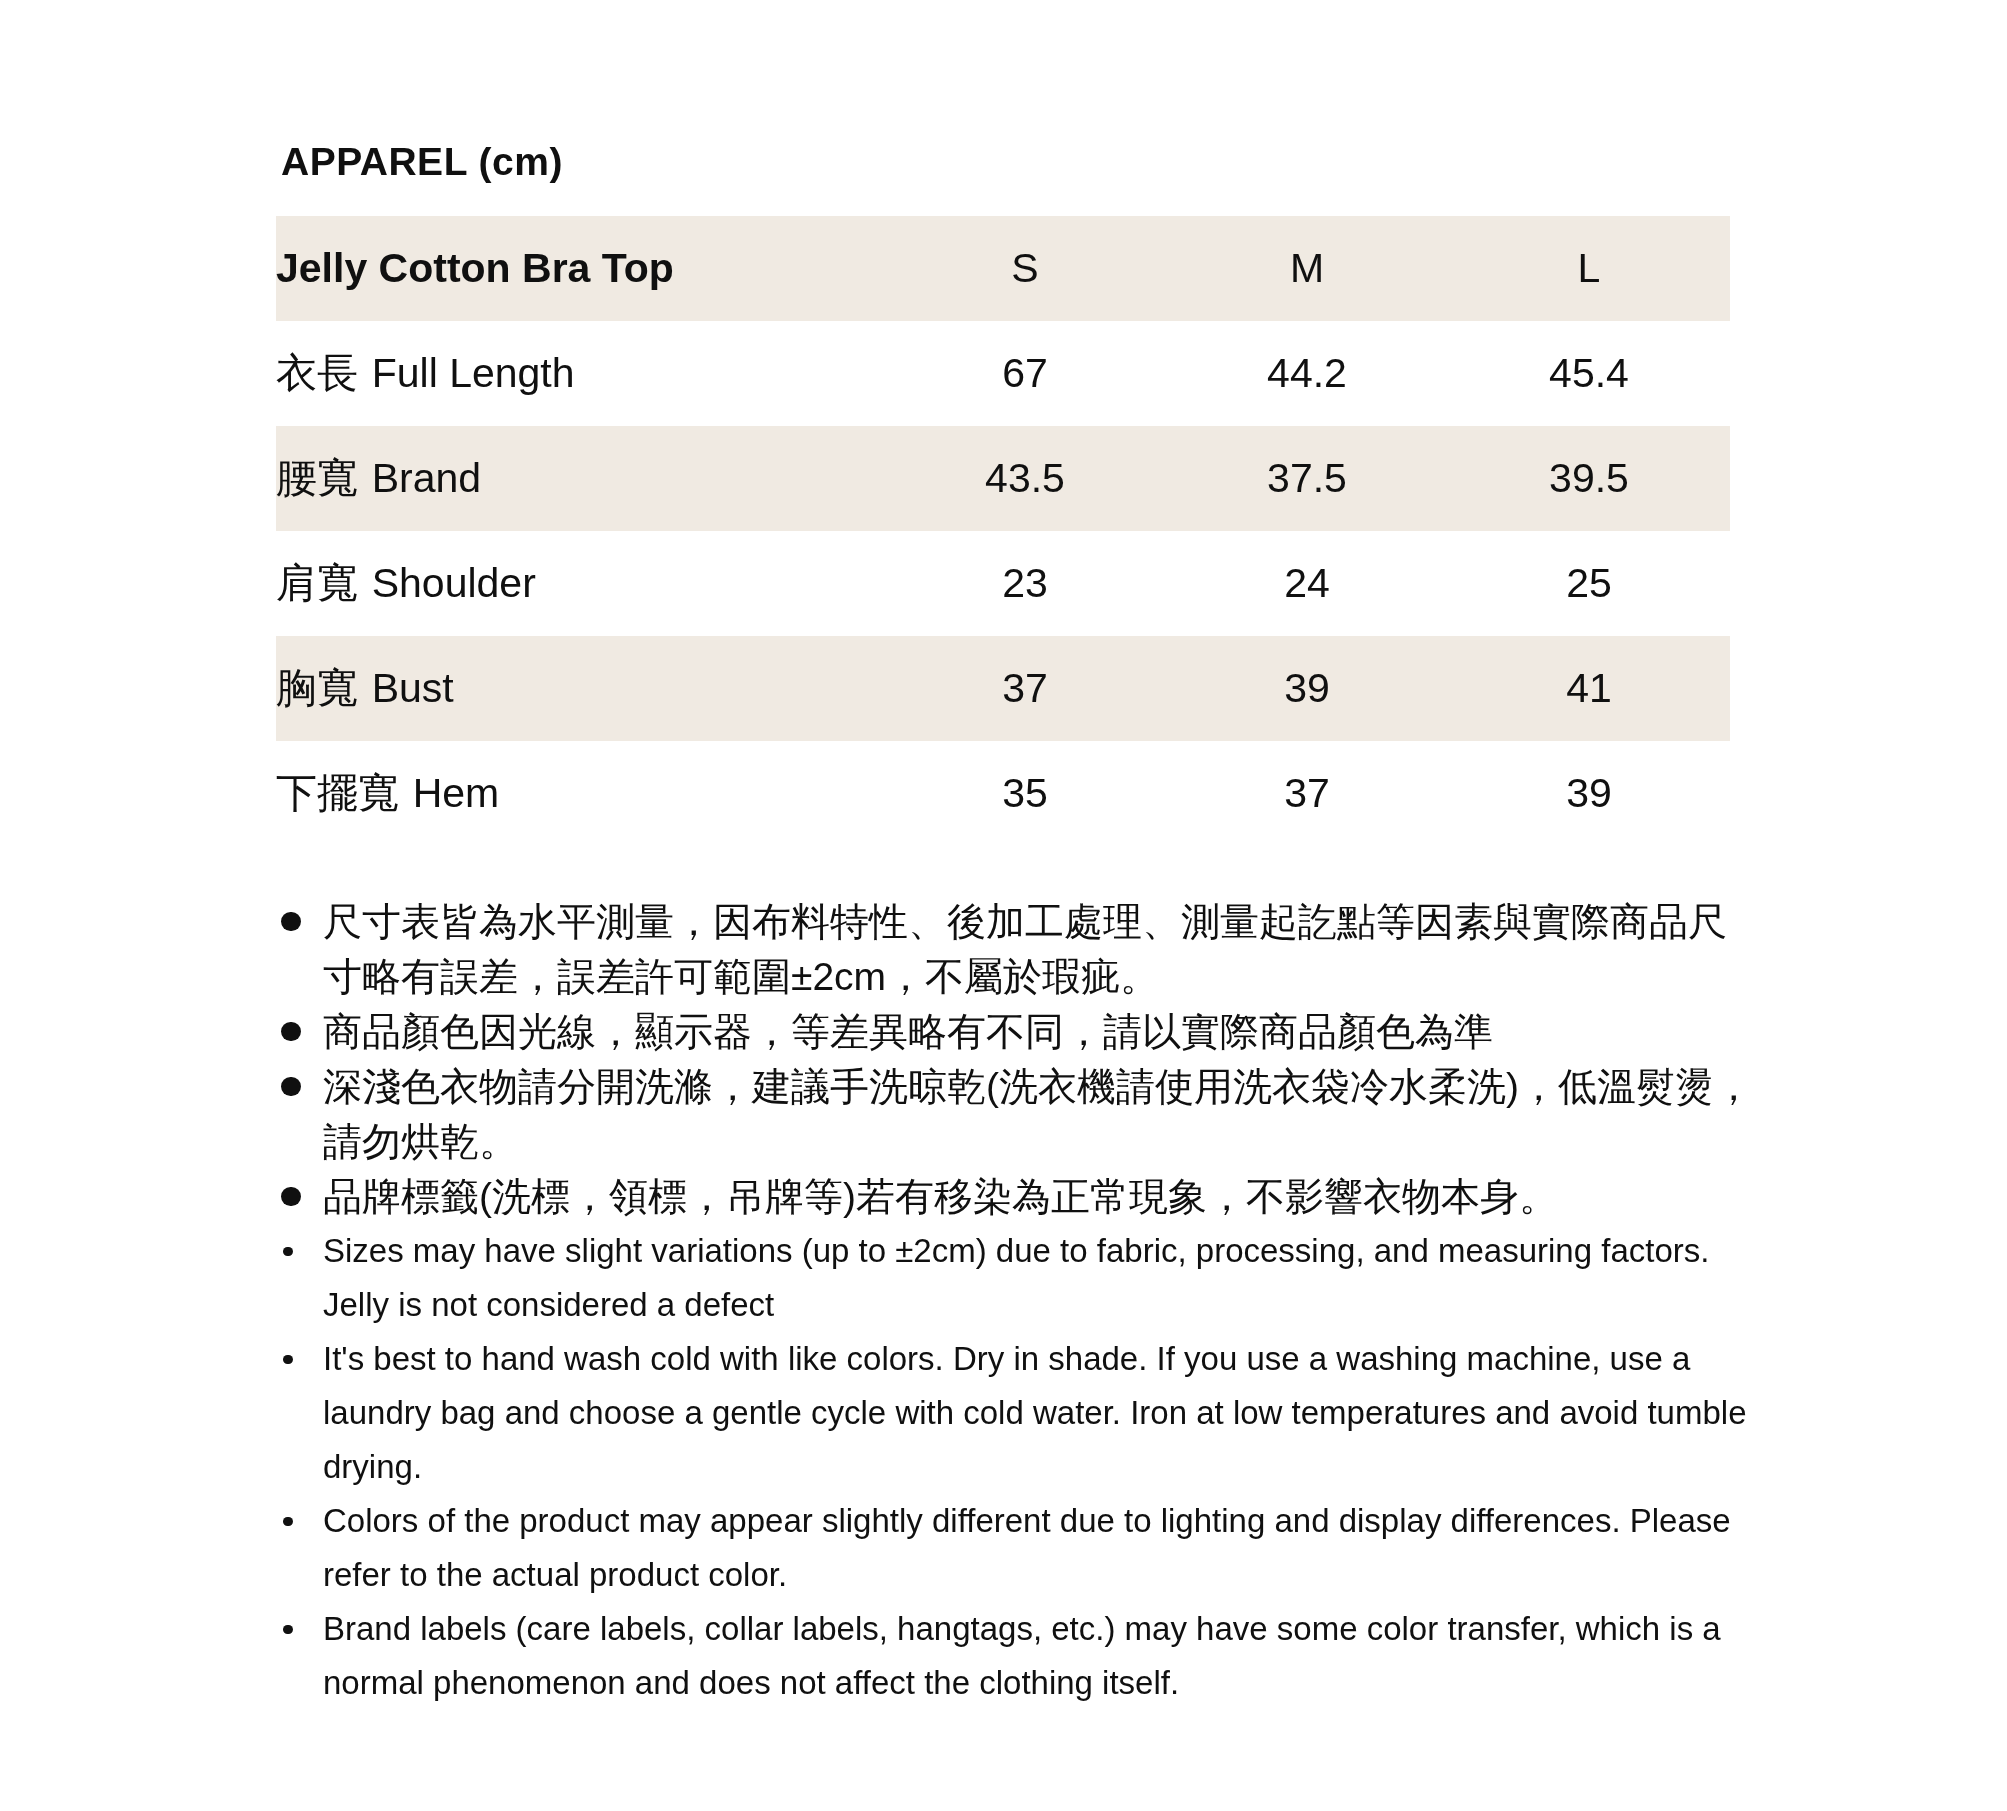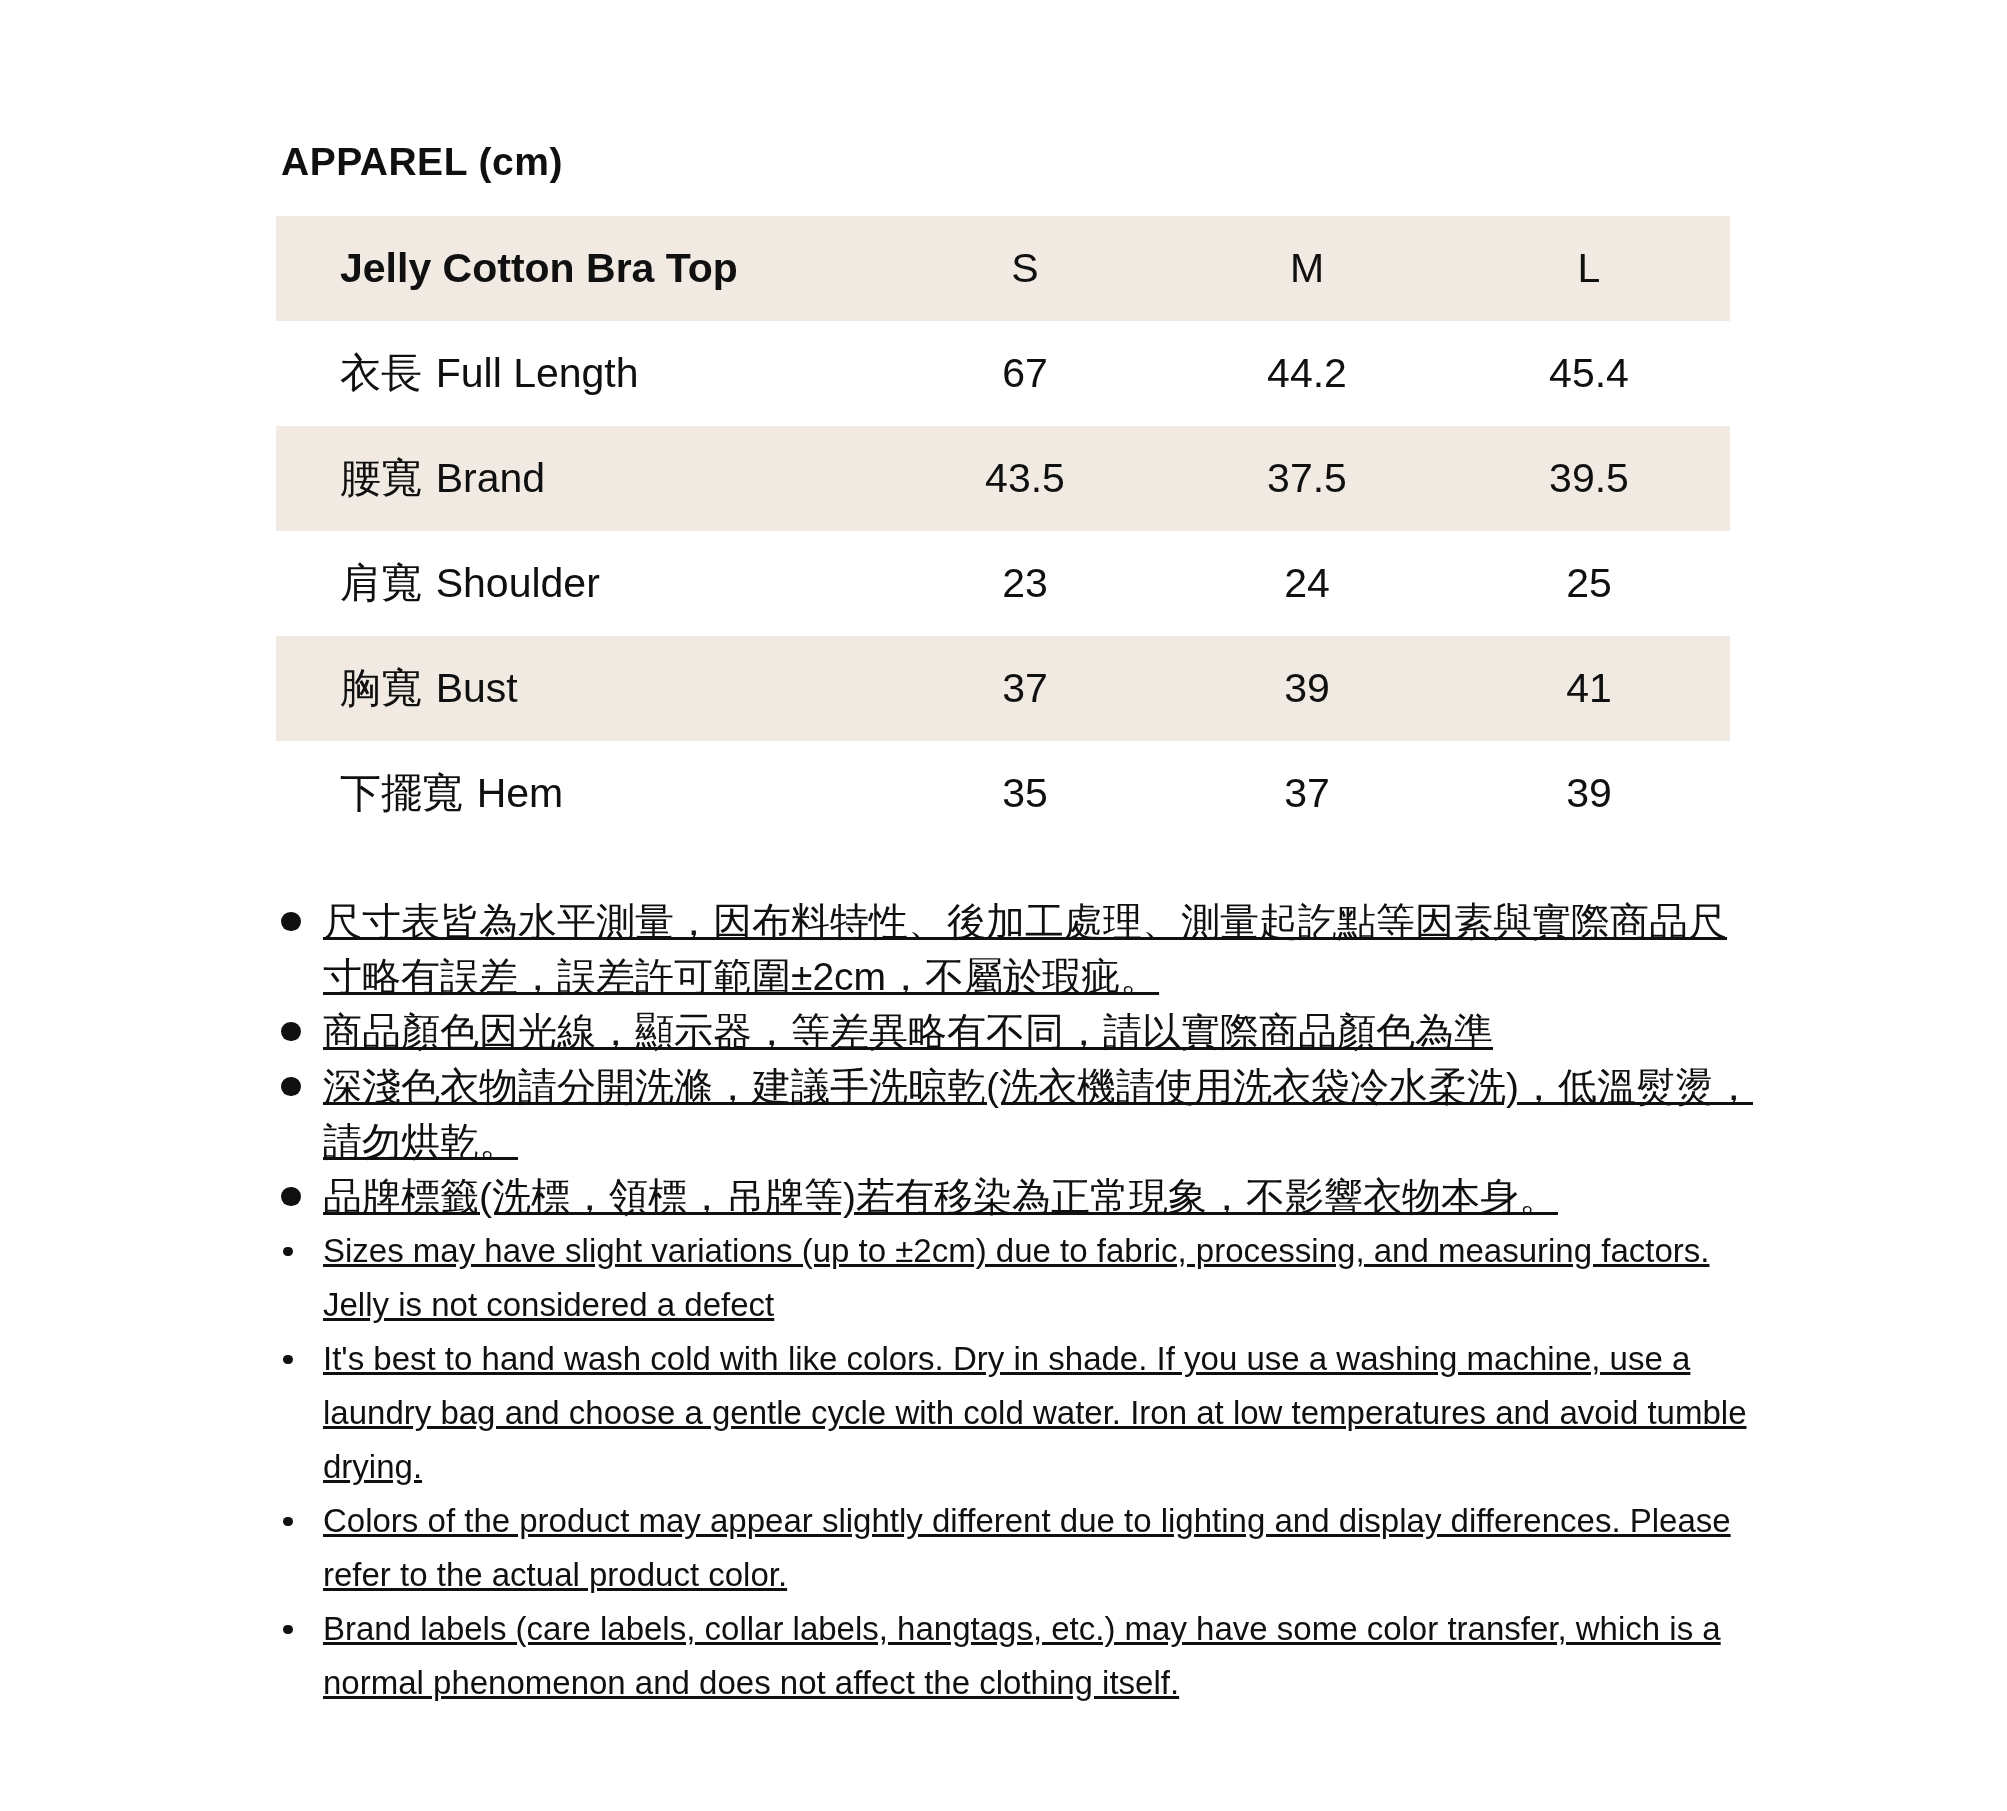--- a/index.html
+++ b/index.html
@@ -27,32 +27,31 @@
   }
   .t-row{
     height:105px;
     display:flex;align-items:center;
     font-size:41px;
   }
   .t-row.shaded{background:var(--row-highlight);}
   .cell{white-space:nowrap;}
   .cell.label{
     flex:0 0 608px;
-    padding-left:64px;
   }
   .cell.val{
     flex:1;text-align:center;
   }
   .t-row.header .cell.label{font-weight:700;font-size:41px;}
   .t-row.header .cell.val{font-weight:400;}
   .zh-label{margin-right:13.7px;}
   .notes{
     position:absolute;left:281px;top:894px;width:1482px;
   }
-  .notes ul{list-style:none;margin:0;padding:0;text-decoration:underline;}
+  .notes ul{list-style:none;margin:0;padding:0;}
   .notes li{display:flex;align-items:flex-start;}
   .notes-zh li{font-size:39px;line-height:55px;}
   .notes-en{margin-top:13.7px;}
   .notes-en li{font-size:33px;line-height:54px;}
   .marker{flex:0 0 42px;}
   .dot{display:block;border-radius:50%;background:var(--text);}
   .notes-zh .dot{width:19.6px;height:19.6px;margin-top:17.6px;}
   .notes-en .dot{width:9.8px;height:9.8px;margin-top:22.5px;margin-left:2px;}
   .note-text{flex:1;}
 </style>

